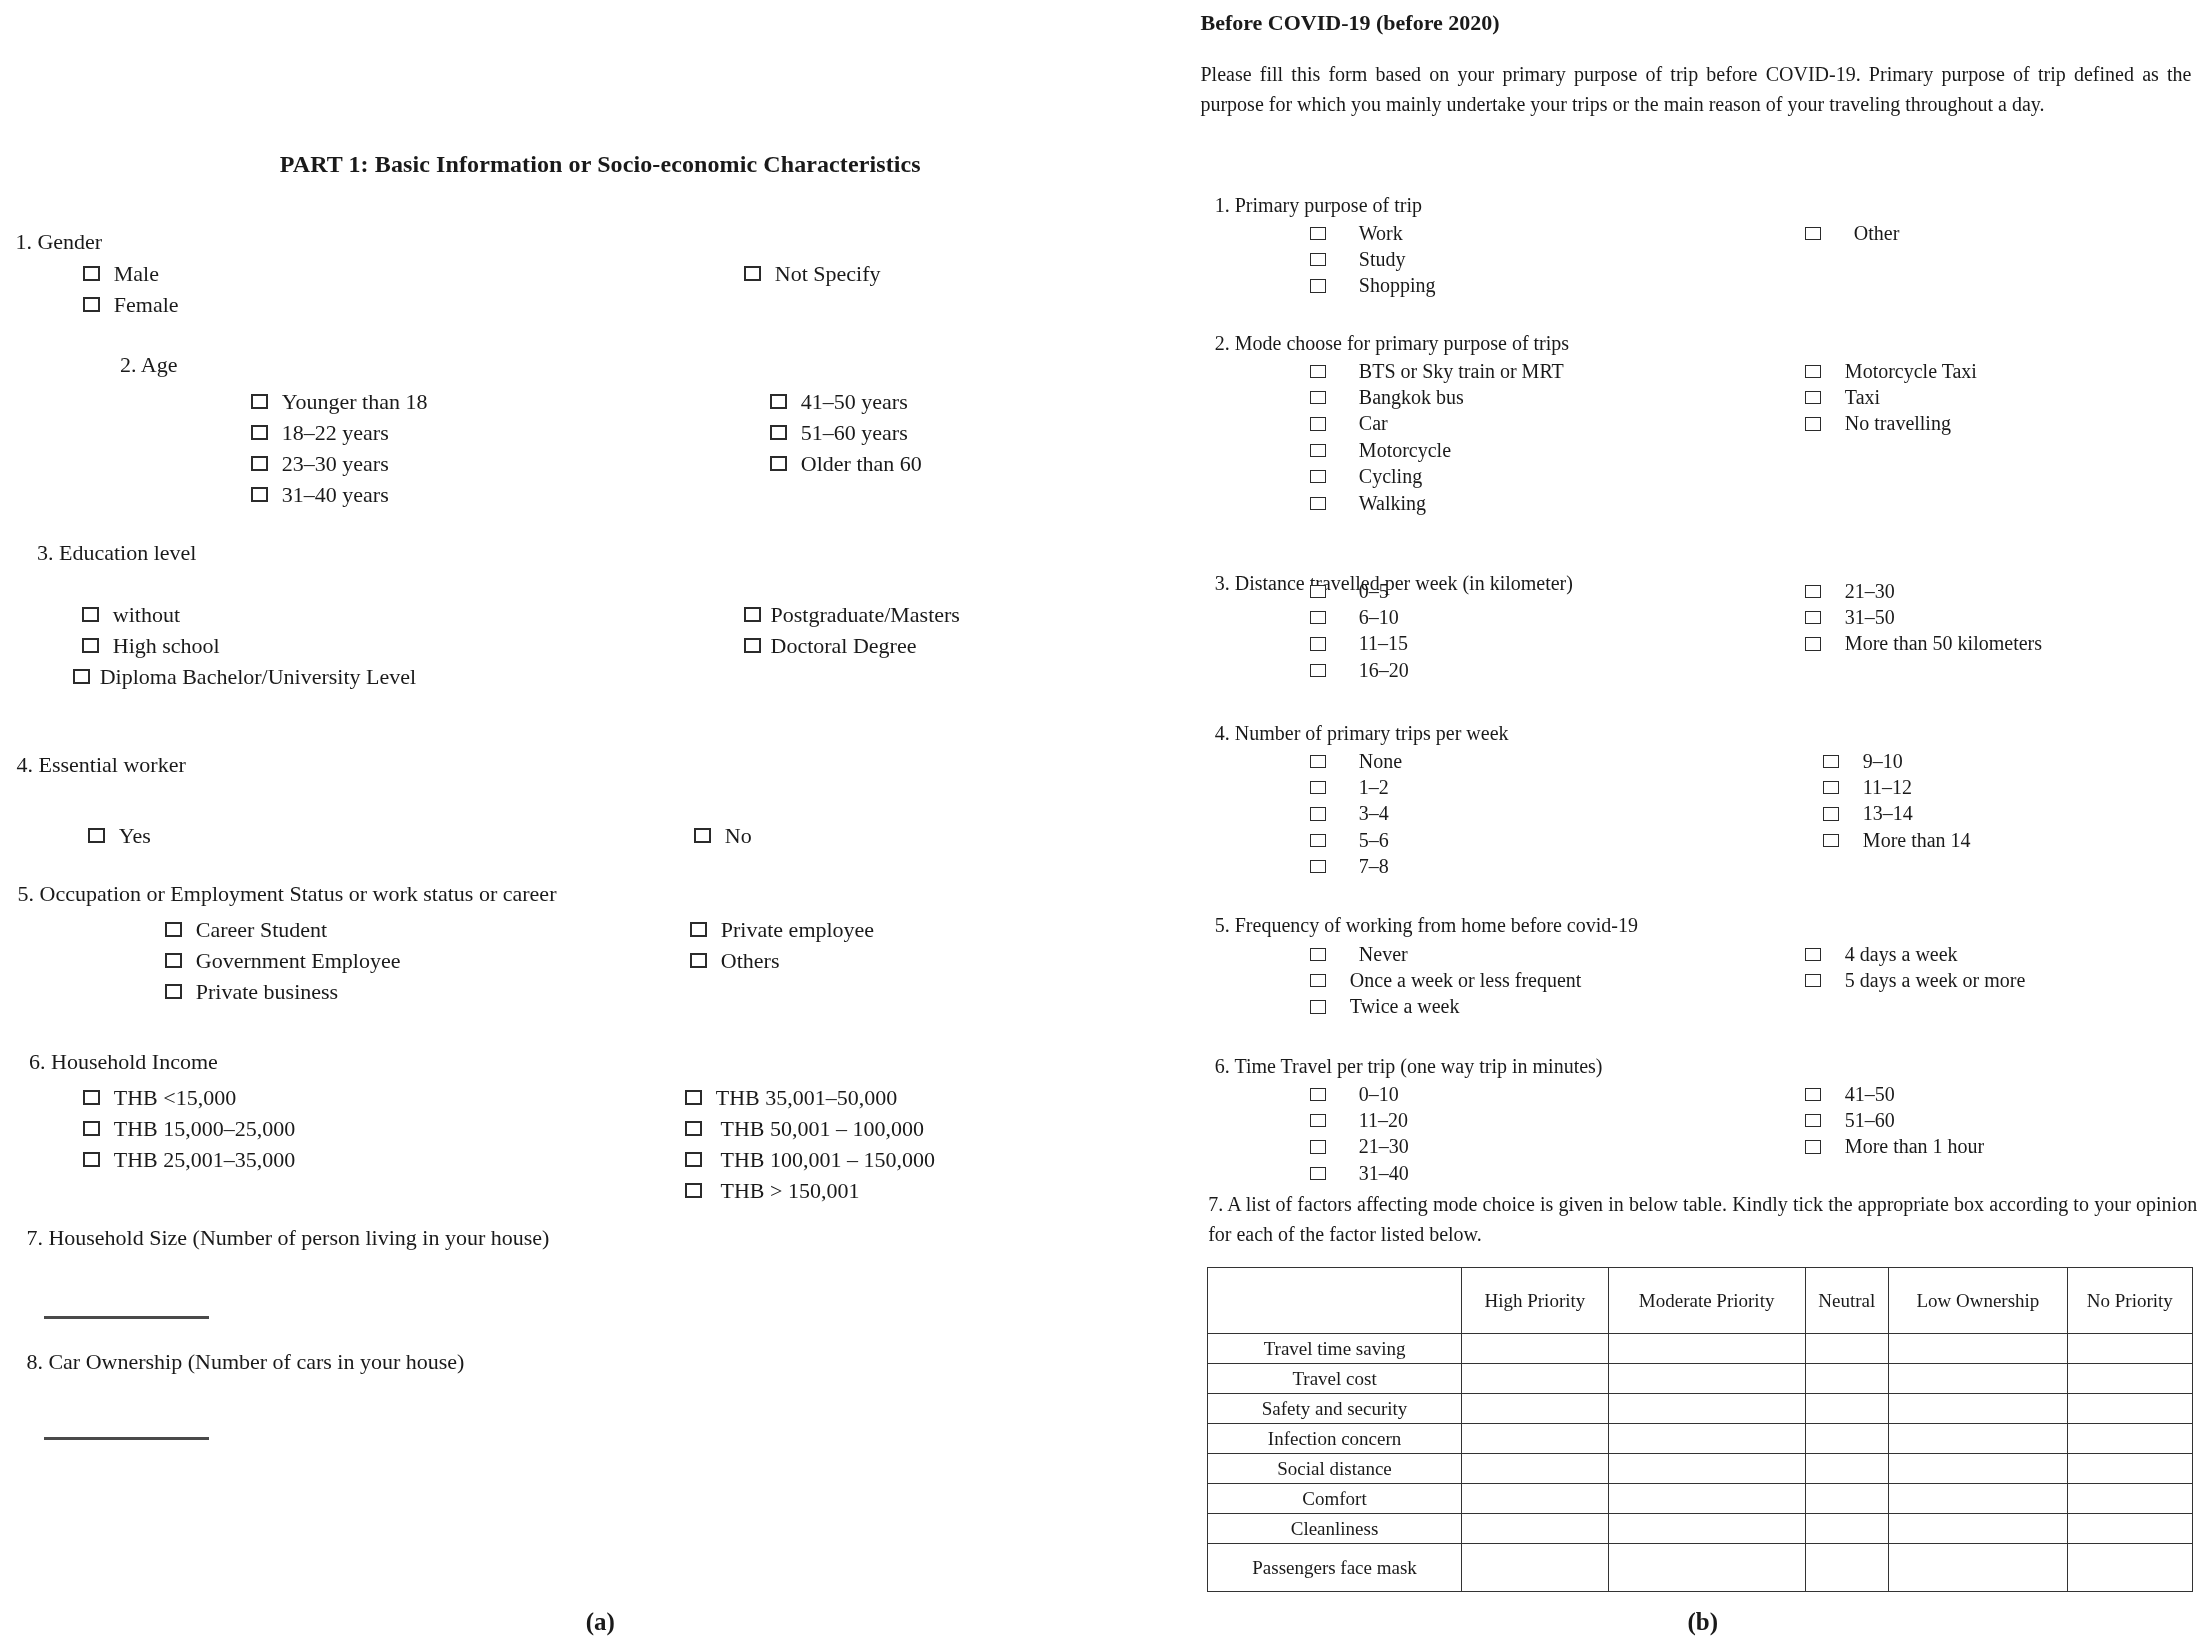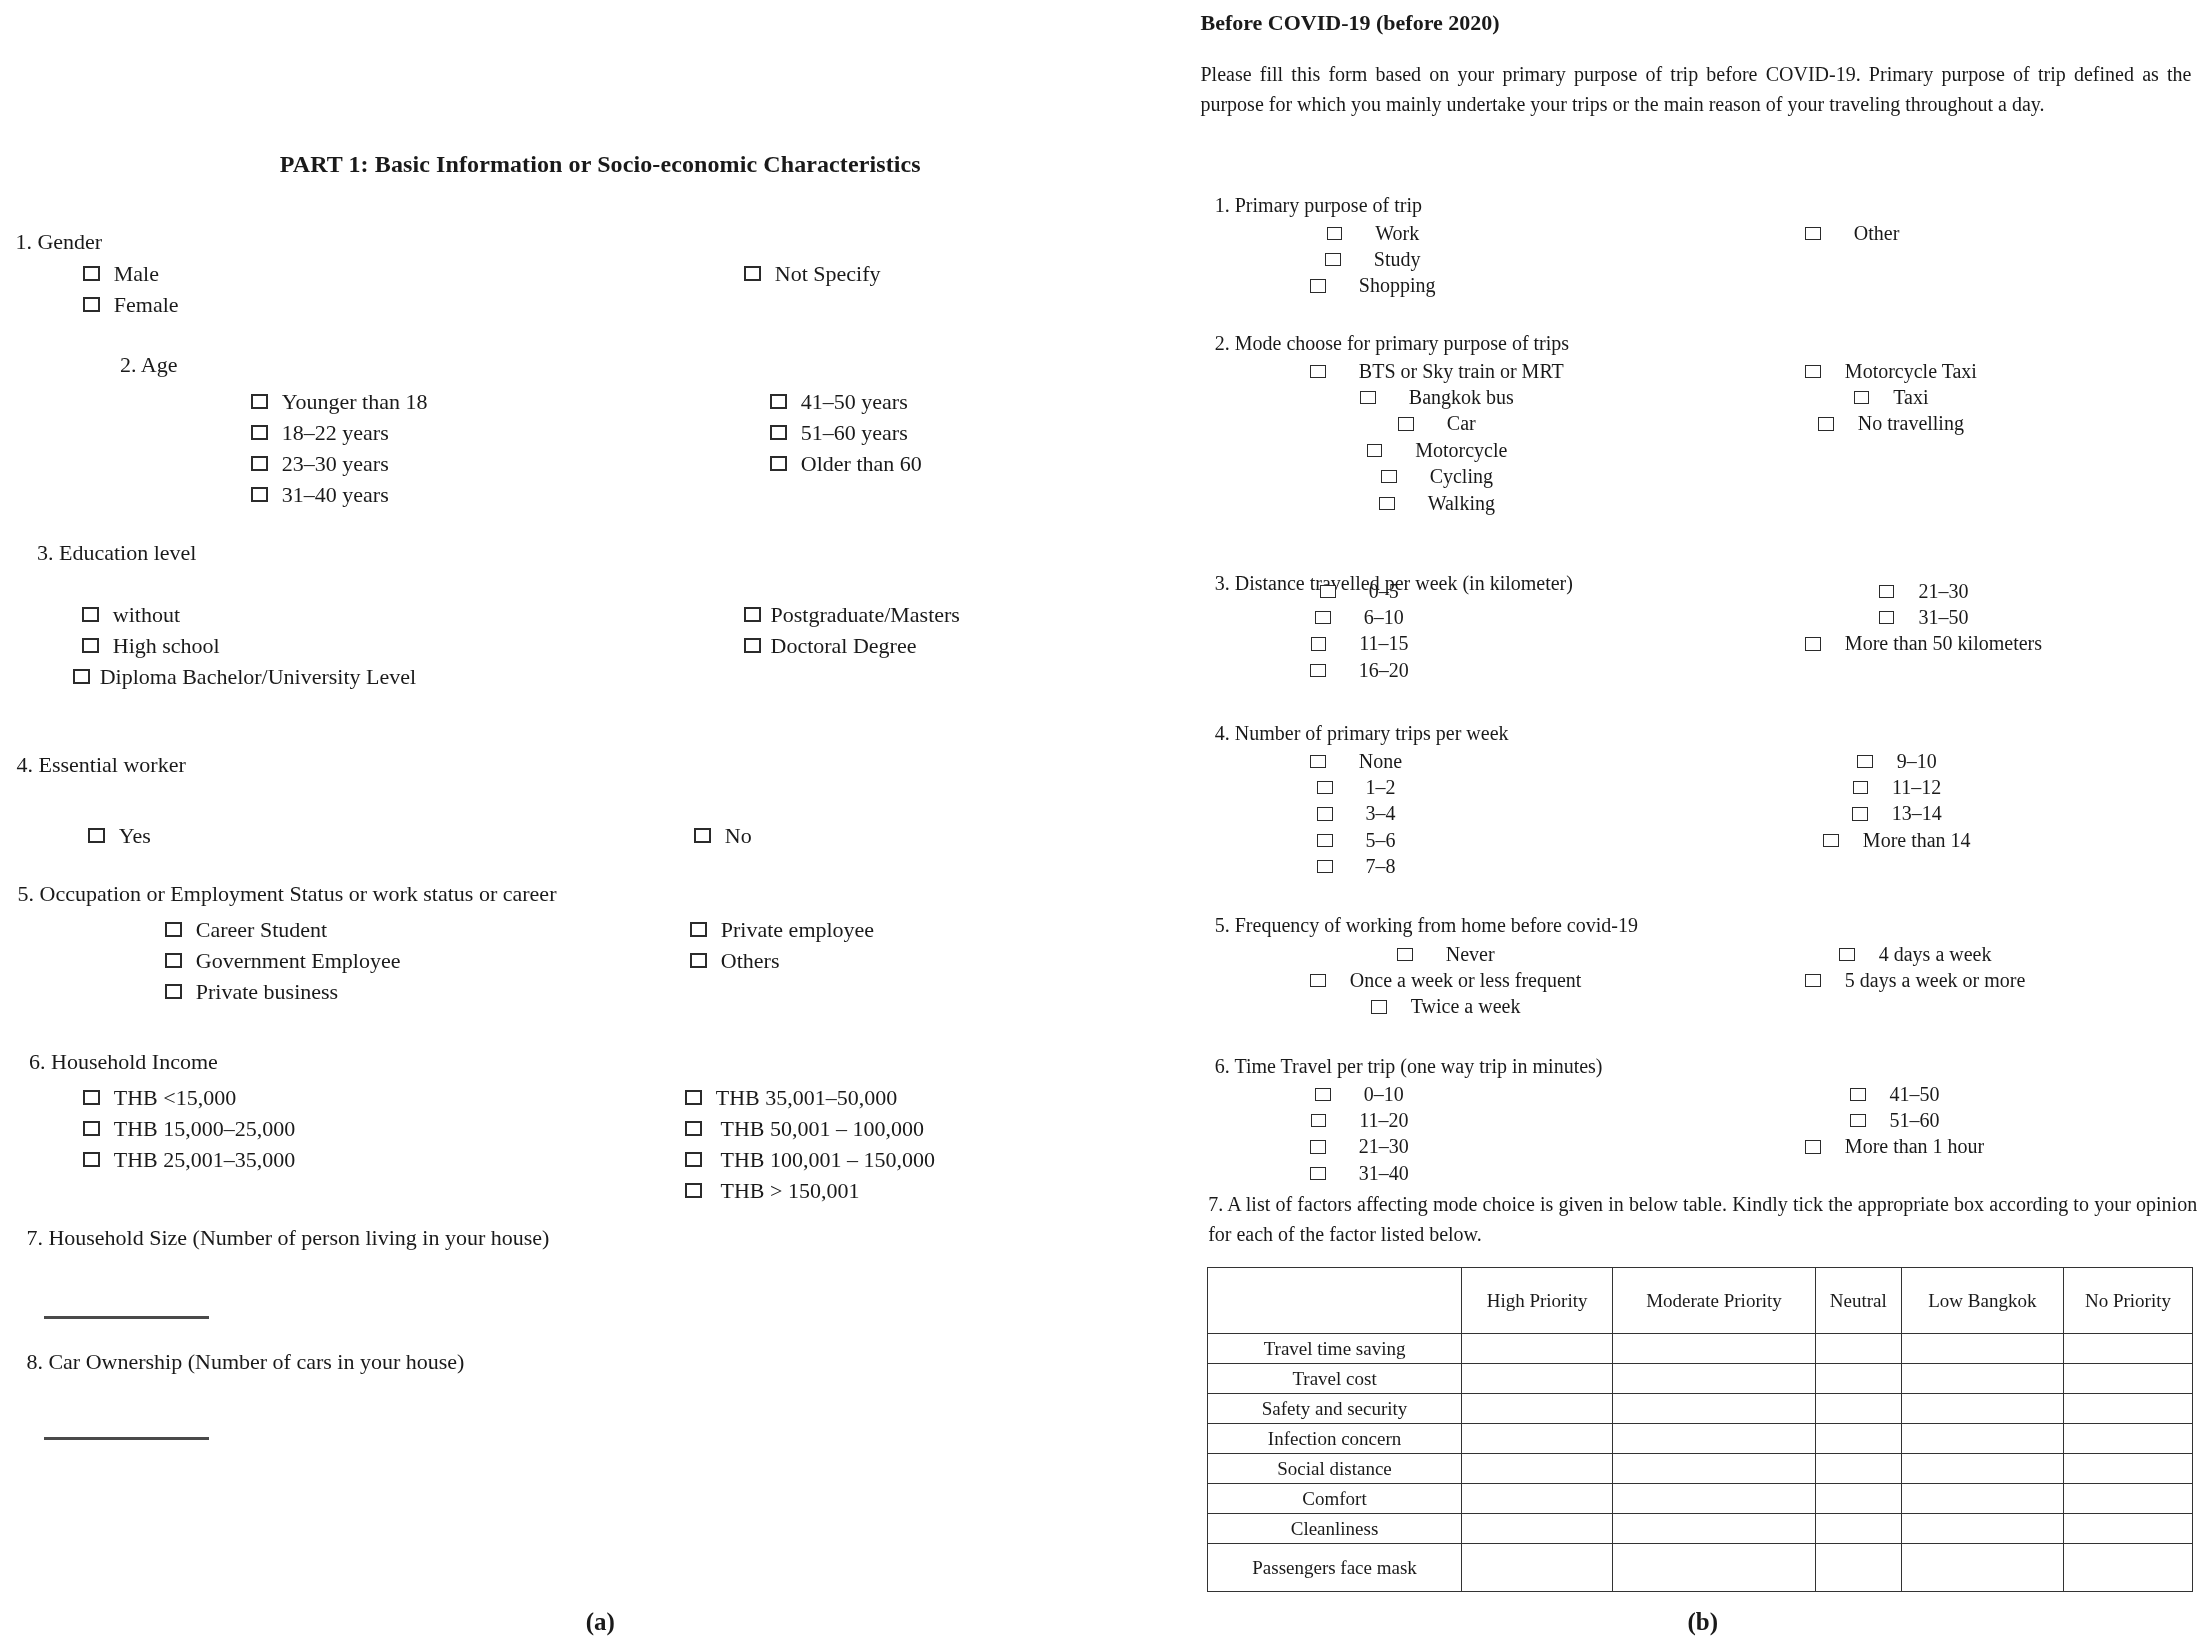--- a/index.html
+++ b/index.html
@@ -43,21 +43,21 @@
   .b-head{
     position:absolute;left:0;top:10px;
     font-weight:bold;font-size:22px;white-space:nowrap;
   }
   .b-intro{
     position:absolute;left:0;top:59px;width:991px;
     font-size:20px;line-height:1.5;text-align:justify;
   }
   .bq{position:absolute;font-size:20px;}
   .bgrp{position:absolute;font-size:20px;}
-  .bgrp .opt{height:26.4px;justify-content:center;}
+  .bgrp .opt{height:26.4px;}
   .bgrp .cb{width:15.4px;height:13.2px;border-width:1.7px;}
 
   
   .tbl-wrap{position:absolute;left:6.6px;top:1267px;width:986px;}
   table{border-collapse:collapse;width:100%;font-size:19px;}
   table td,table th{
     border:1.1px solid #333;
     text-align:center;
     font-weight:normal;
     padding:0;
@@ -471,21 +471,21 @@
     <div class="bq" style="left:7.7px;top:1189px;width:989px;line-height:1.5;text-align:justify;">7. A list of factors affecting mode choice is given in below table. Kindly tick the appropriate box according to your opinion for each of the factor listed below.</div>
 
     <div class="tbl-wrap">
       <table>
         <thead>
           <tr>
             <td class="rowlbl"></td>
             <td>High Priority</td>
             <td>Moderate Priority</td>
             <td>Neutral</td>
-            <td>Low Bangkok</td>
+            <td>Low Ownership</td>
             <td>No Priority</td>
           </tr>
         </thead>
         <tbody>
           <tr>
             <td class="rowlbl">Travel time saving</td>
             <td></td>
               <td></td>
             <td></td>
               <td></td>

